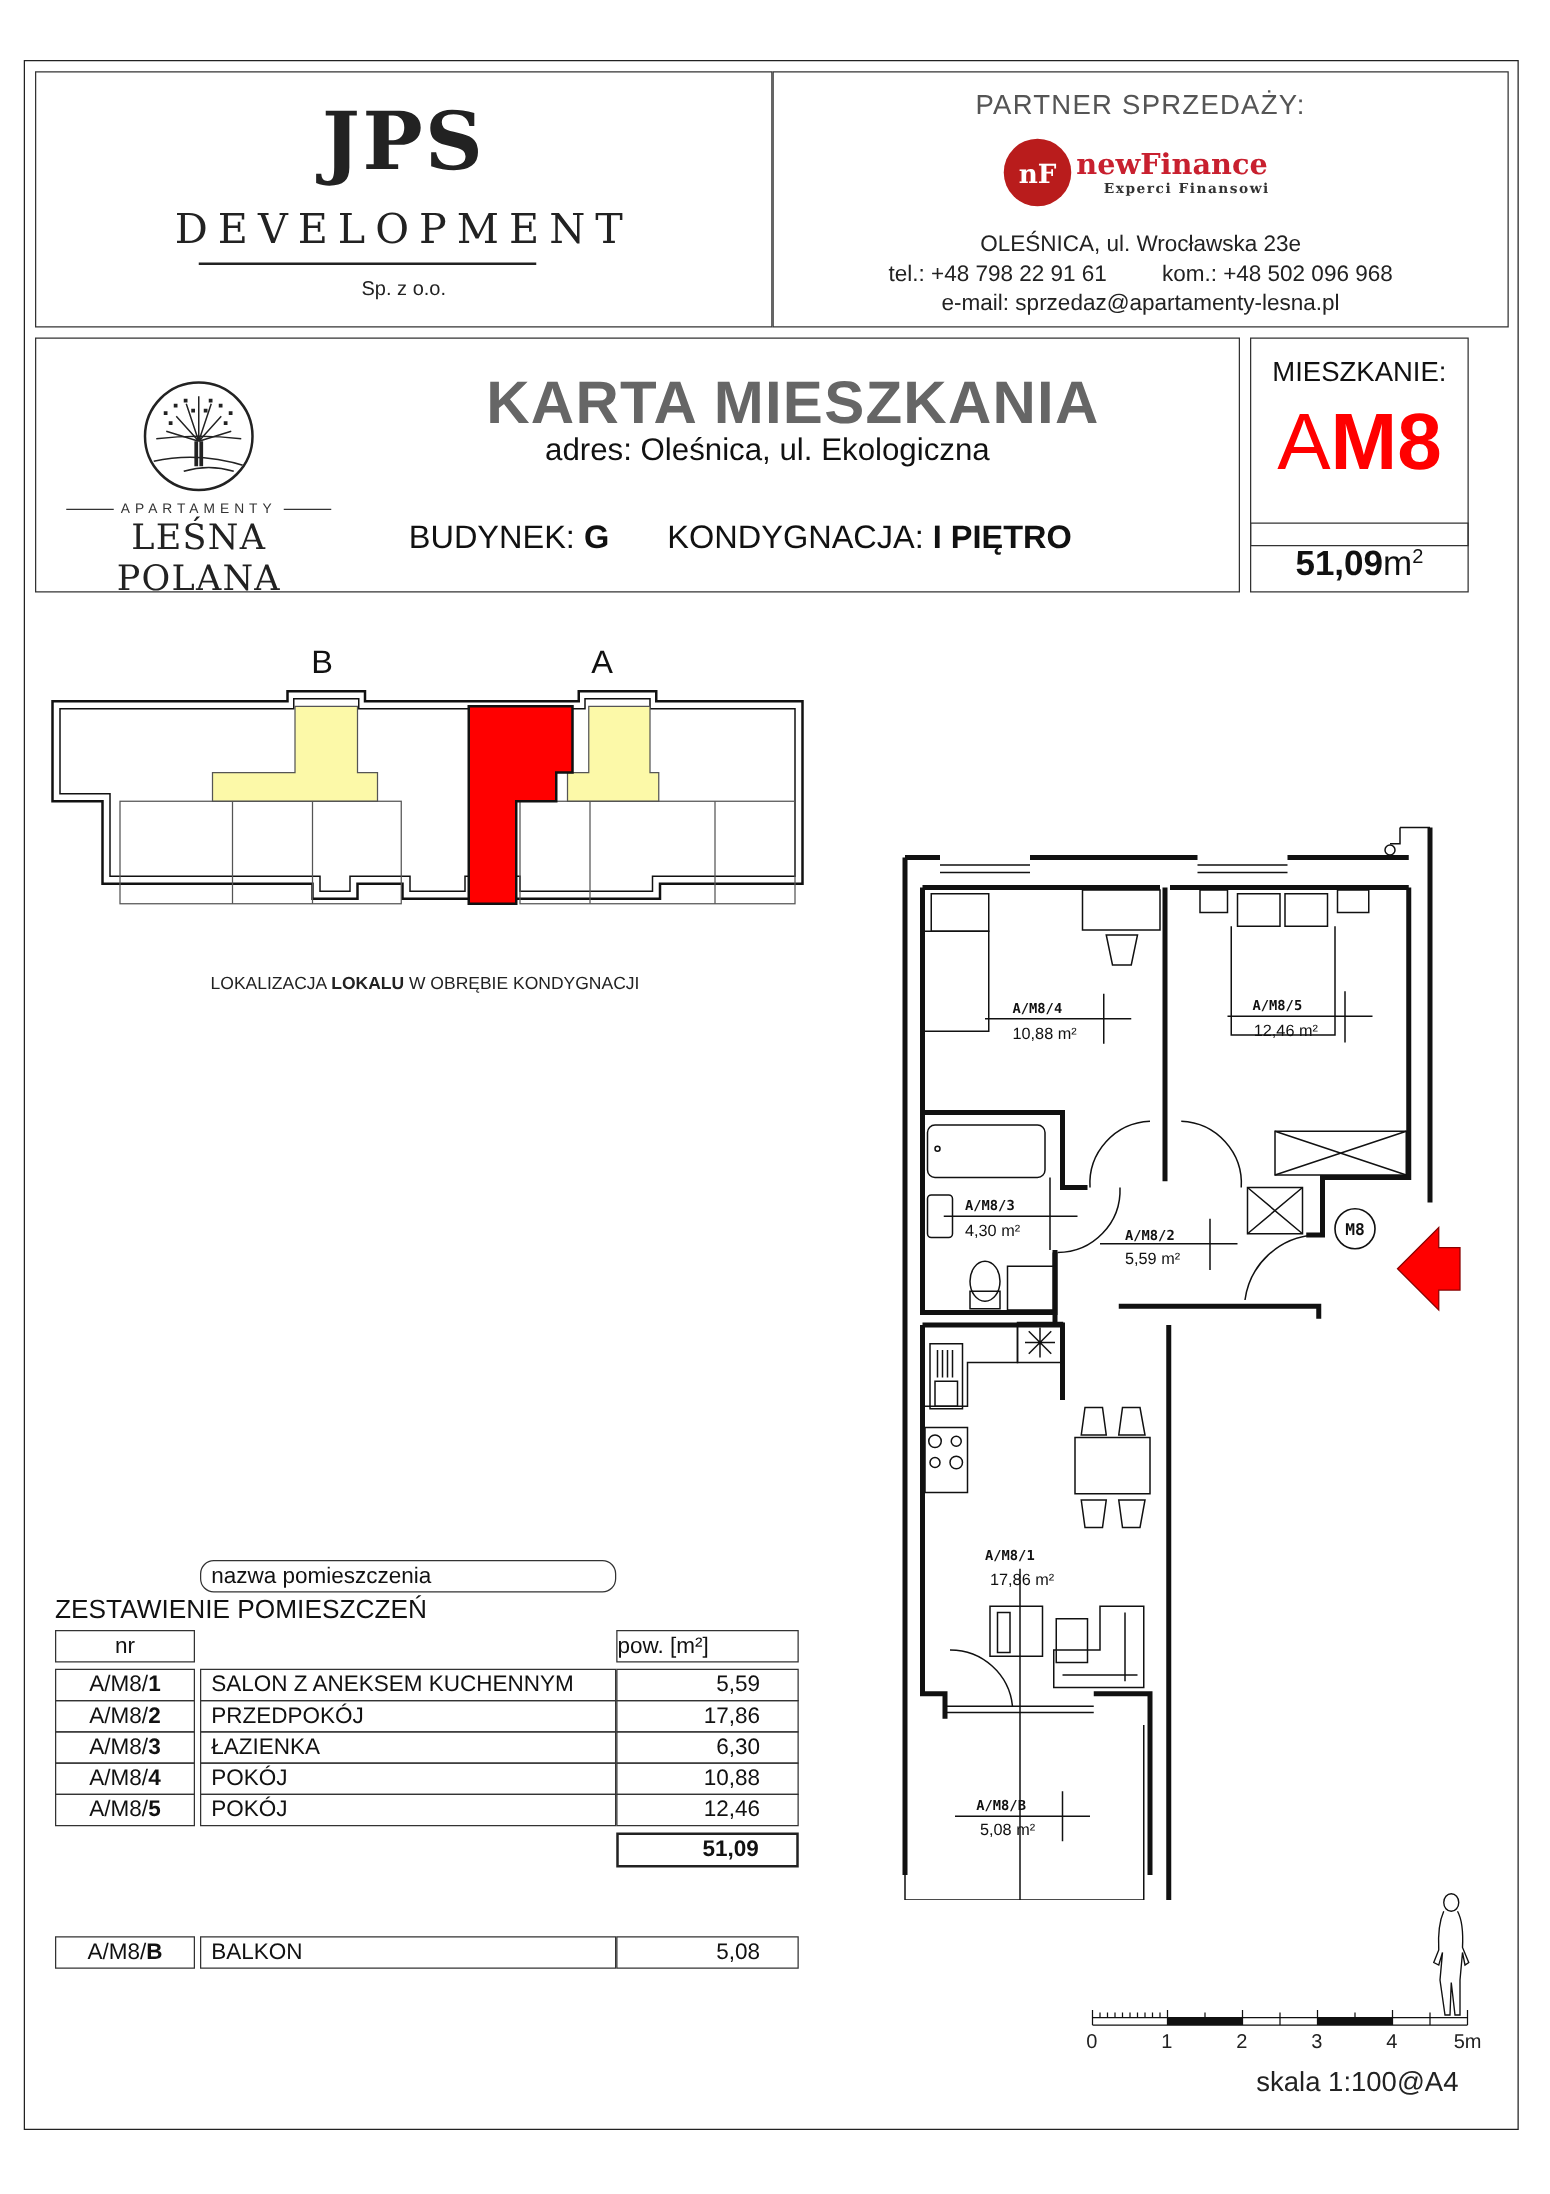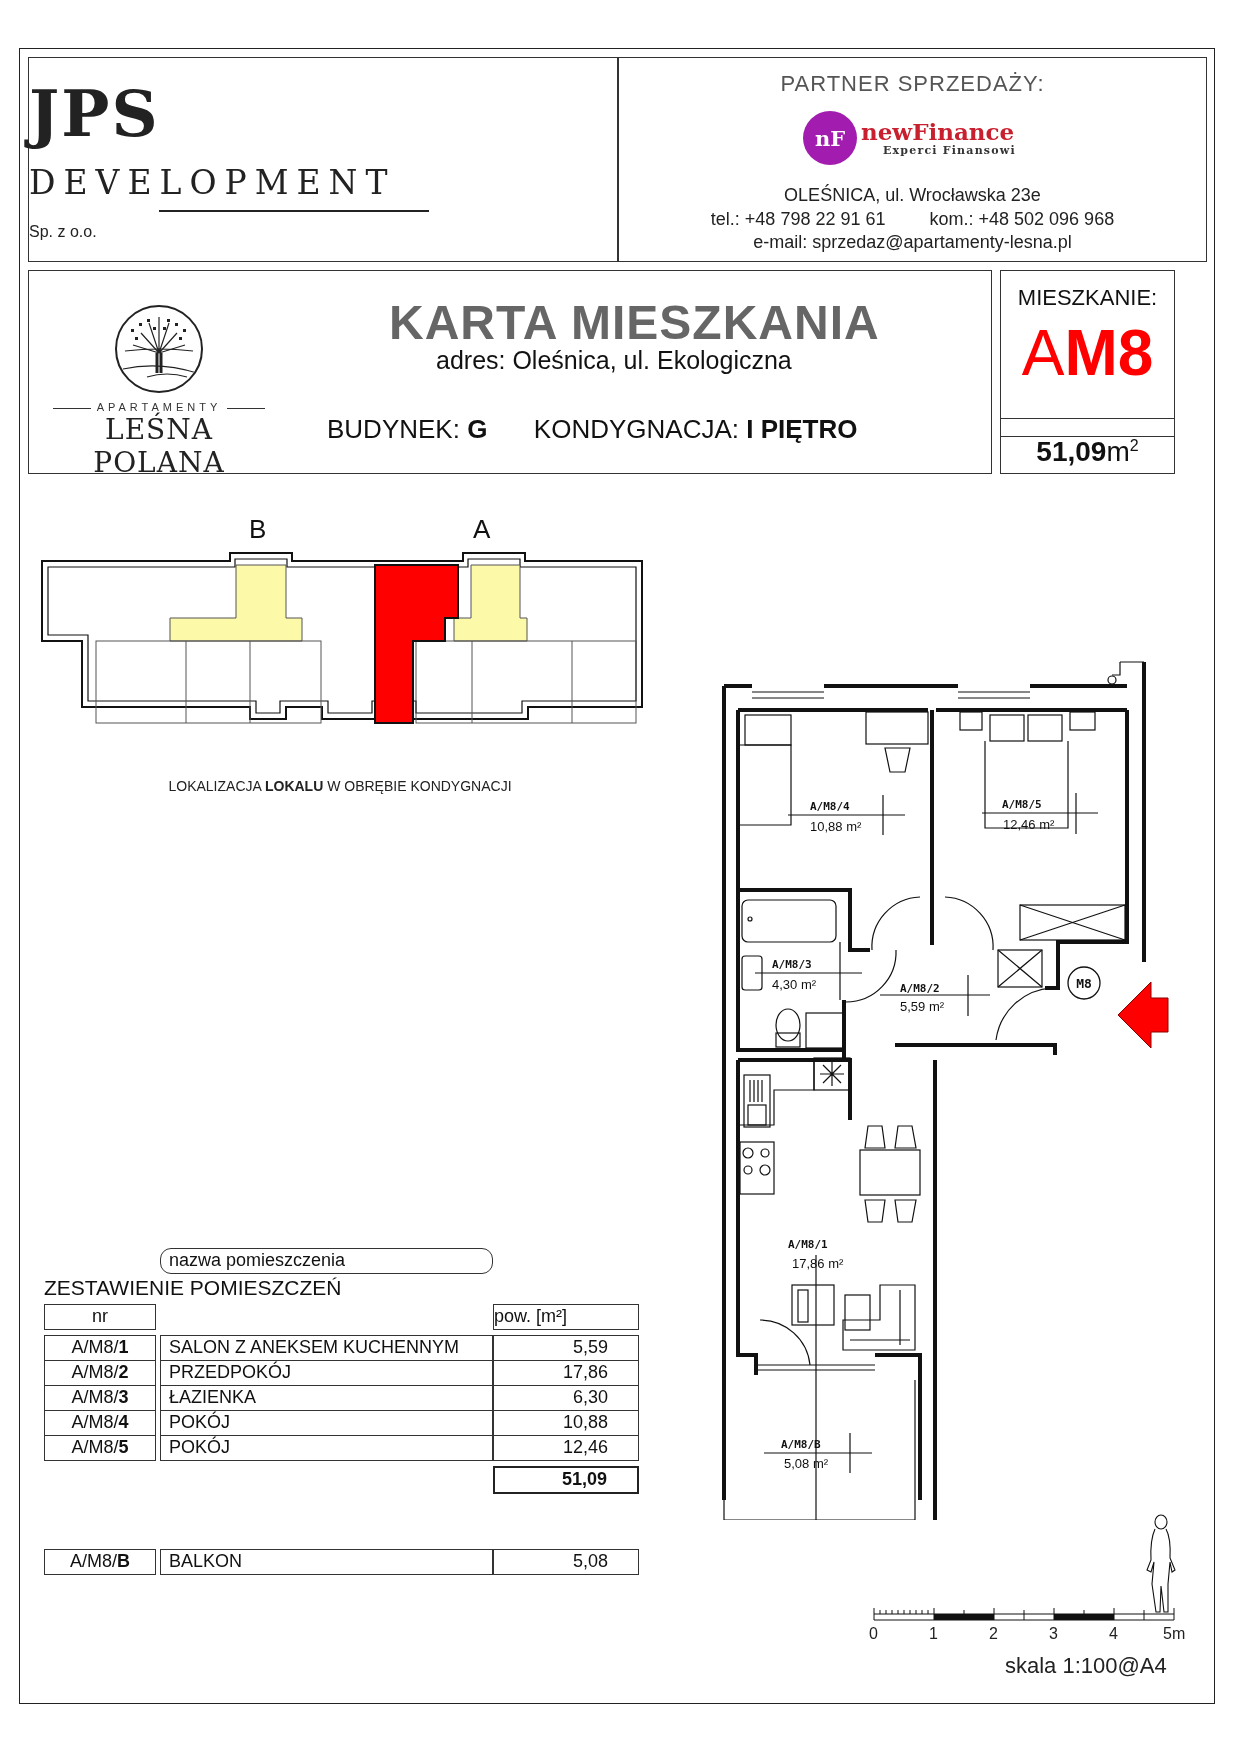--- a/index.html
+++ b/index.html
@@ -1,29 +1,29 @@
 <!DOCTYPE html>
 <html><head>
 <meta charset="utf-8">
 <style>
   html,body{margin:0;padding:0;background:#fff;}
   body{width:1240px;height:1755px;position:relative;overflow:hidden;font-family:"DejaVu Sans","Liberation Sans",sans-serif;color:#111;}
   .abs{position:absolute;}
   .frame{left:19px;top:48px;width:1196px;height:1656px;border:1.5px solid #222;box-sizing:border-box;}
   .box{border:1.5px solid #333;box-sizing:border-box;}
   .serif{font-family:"DejaVu Serif","Liberation Serif",serif;}
-  .jps{left:28px;top:57px;width:590px;height:205px;text-align:left;}
+  .jps{left:28px;top:57px;width:590px;height:205px;text-align:center;}
   .jps-big{position:absolute;left:0;right:0;top:18px;font-size:64px;font-weight:bold;letter-spacing:2px;color:#222;}
   .jps-dev{position:absolute;left:0;right:0;top:105px;font-size:33px;letter-spacing:8px;color:#222;}
   .jps-line{position:absolute;left:130px;width:270px;top:152px;height:2px;background:#222;}
   .jps-sp{position:absolute;left:0;right:0;top:165px;font-size:16px;color:#222;font-family:"Liberation Sans",sans-serif;}
   .partner{left:618px;top:57px;width:589px;height:205px;text-align:center;font-family:"Liberation Sans",sans-serif;}
   .partner-title{position:absolute;left:0;right:0;top:13px;font-size:22px;color:#555;letter-spacing:1px;}
   .nf-logo{position:absolute;left:184px;top:53px;display:flex;align-items:center;}
-  .nf-circle{width:54px;height:54px;border-radius:50%;background:#a21caf;color:#fff;font-family:"DejaVu Serif",serif;font-weight:bold;font-size:21px;display:flex;align-items:center;justify-content:center;}
+  .nf-circle{width:54px;height:54px;border-radius:50%;background:#b91c1c;color:#fff;font-family:"DejaVu Serif",serif;font-weight:bold;font-size:21px;display:flex;align-items:center;justify-content:center;}
   .nf-text{margin-left:4px;text-align:left;}
   .nf-name{font-family:"DejaVu Serif",serif;font-weight:bold;font-size:23px;color:#c8202f;line-height:24px;}
   .nf-sub{font-family:"DejaVu Serif",serif;font-weight:bold;font-size:11px;color:#333;letter-spacing:1.2px;padding-left:22px;}
   .pline{position:absolute;left:0;right:0;font-size:18px;color:#222;}
   .title-box{left:28px;top:270px;width:964px;height:204px;}
   .lesna{position:absolute;left:10px;top:34px;width:240px;text-align:center;}
   .tree{width:84px;height:84px;border:2px solid #222;border-radius:50%;margin:0 auto;position:relative;overflow:hidden;}
   .apart{font-size:11px;letter-spacing:4px;color:#333;margin-top:8px;font-family:"Liberation Sans",sans-serif;}
   .apart:before,.apart:after{content:"";display:inline-block;width:38px;height:1px;background:#333;vertical-align:middle;margin:0 6px;}
   .lesna-name{font-size:28px;color:#222;letter-spacing:1px;}

